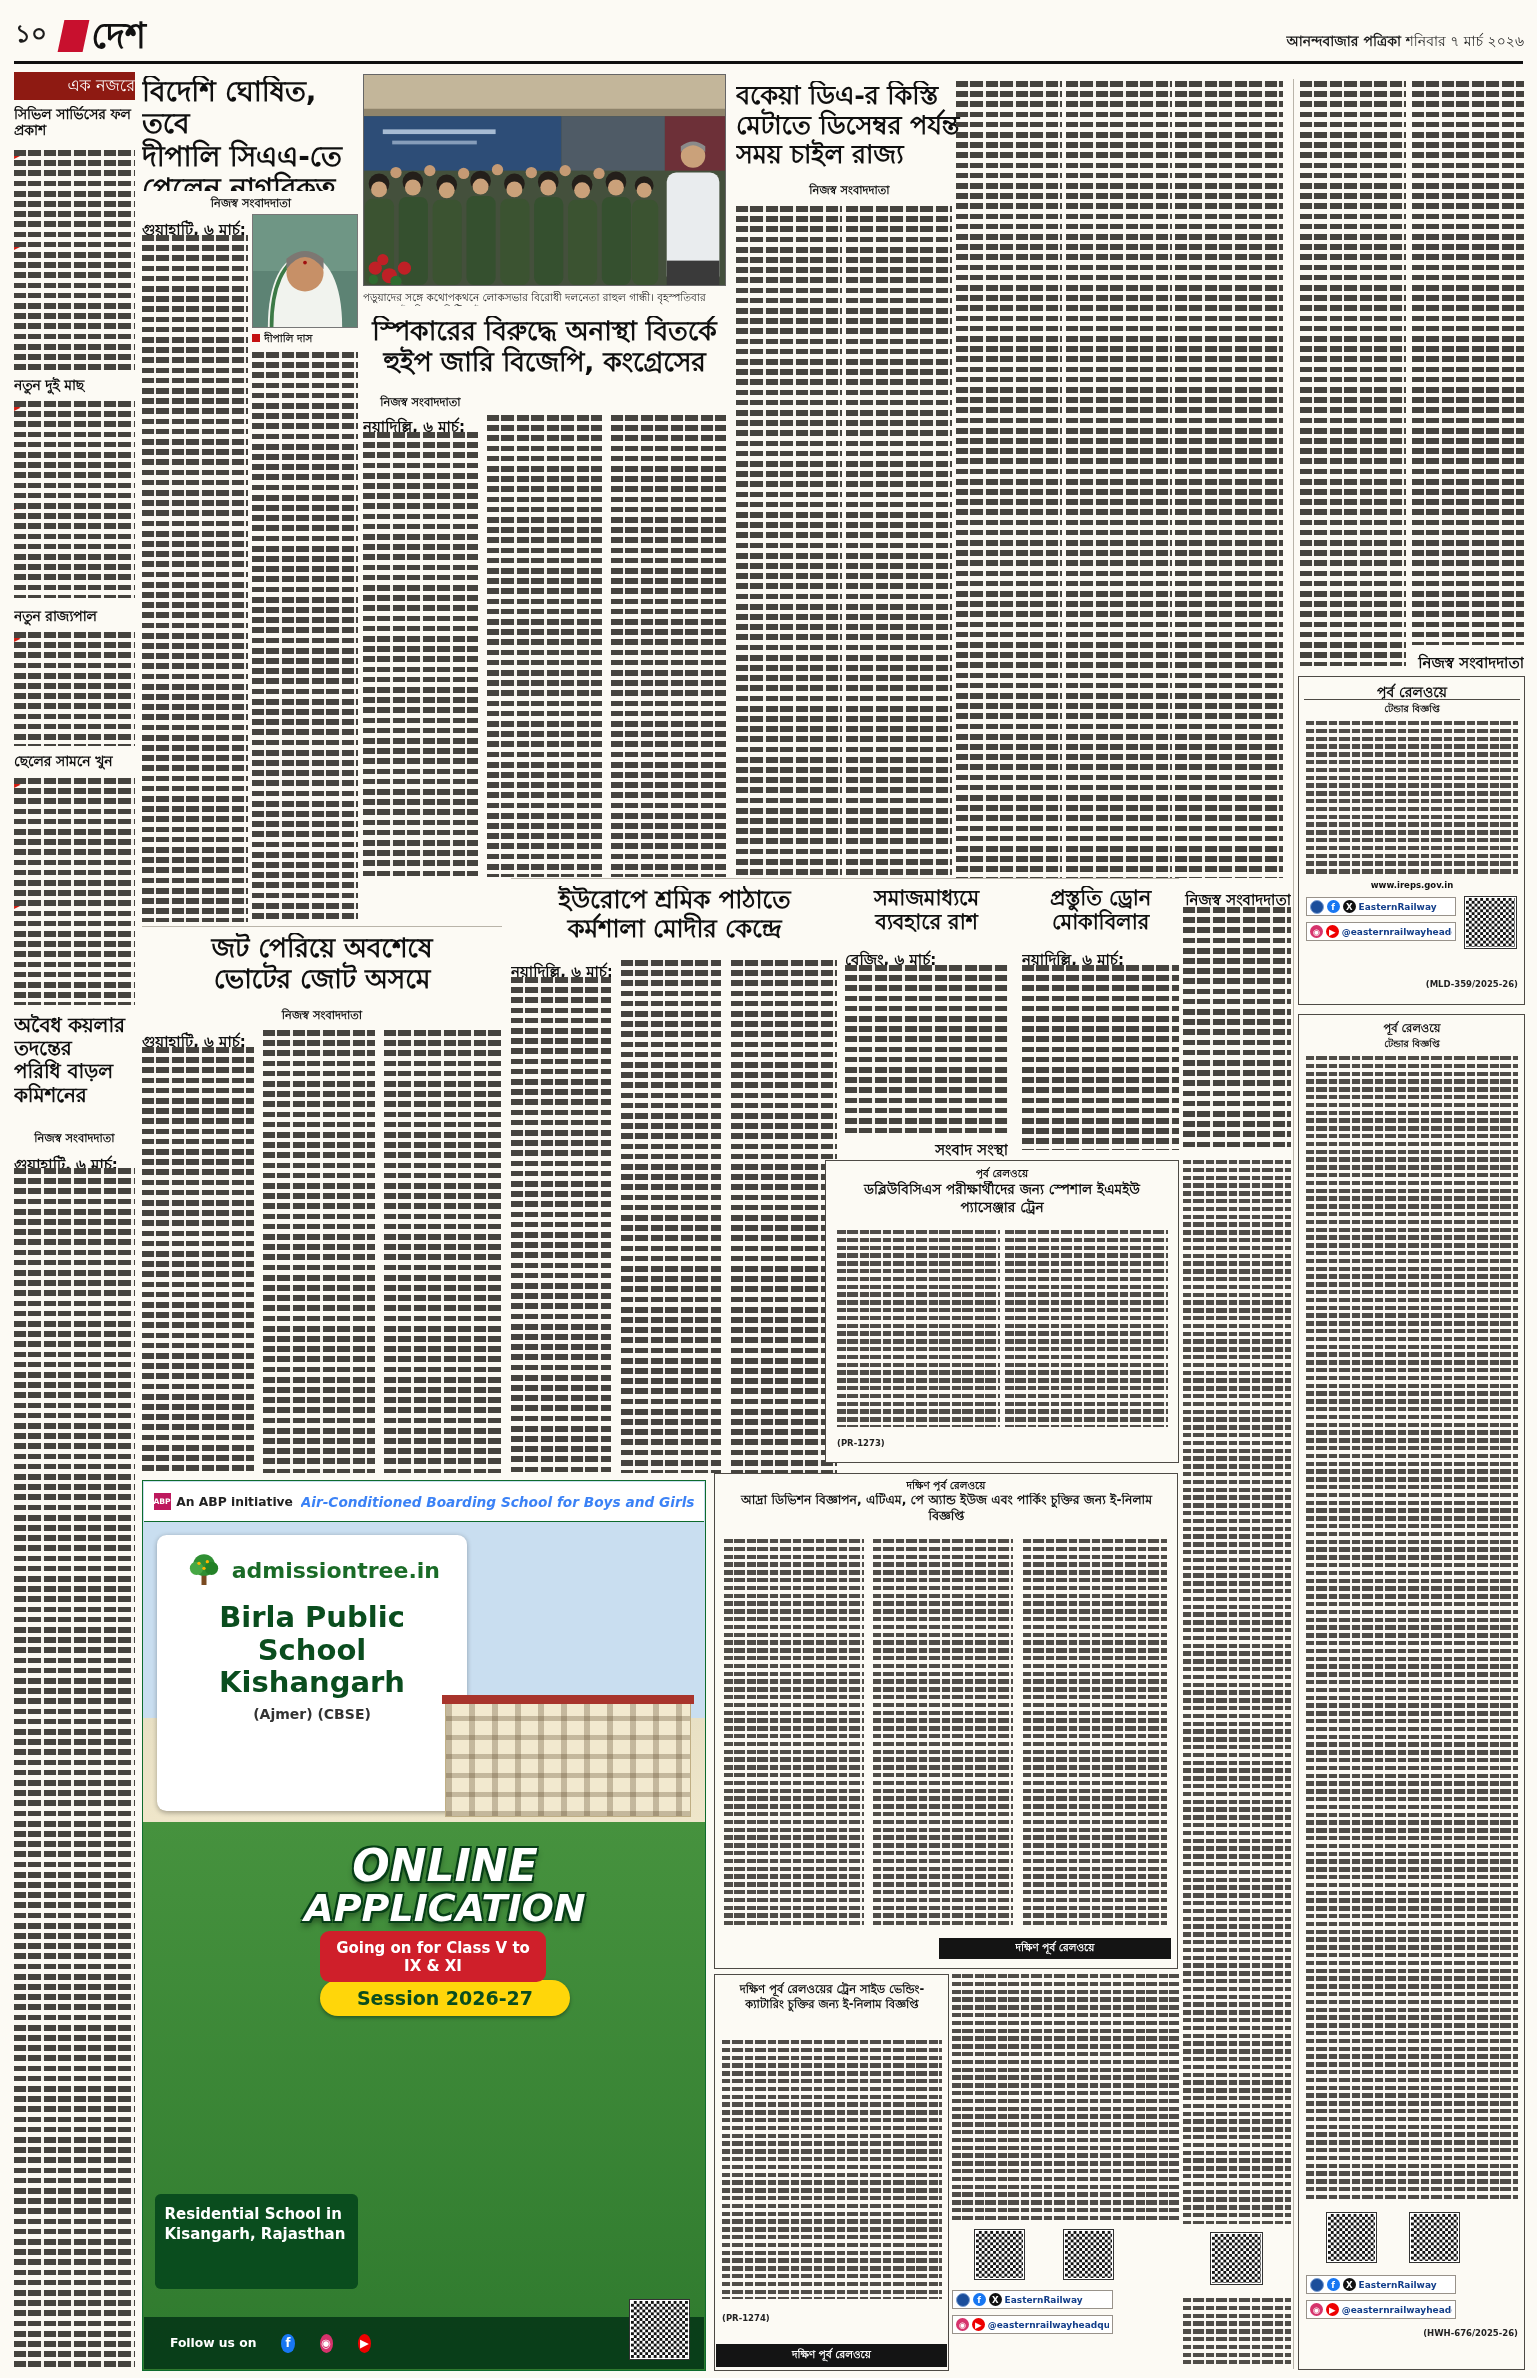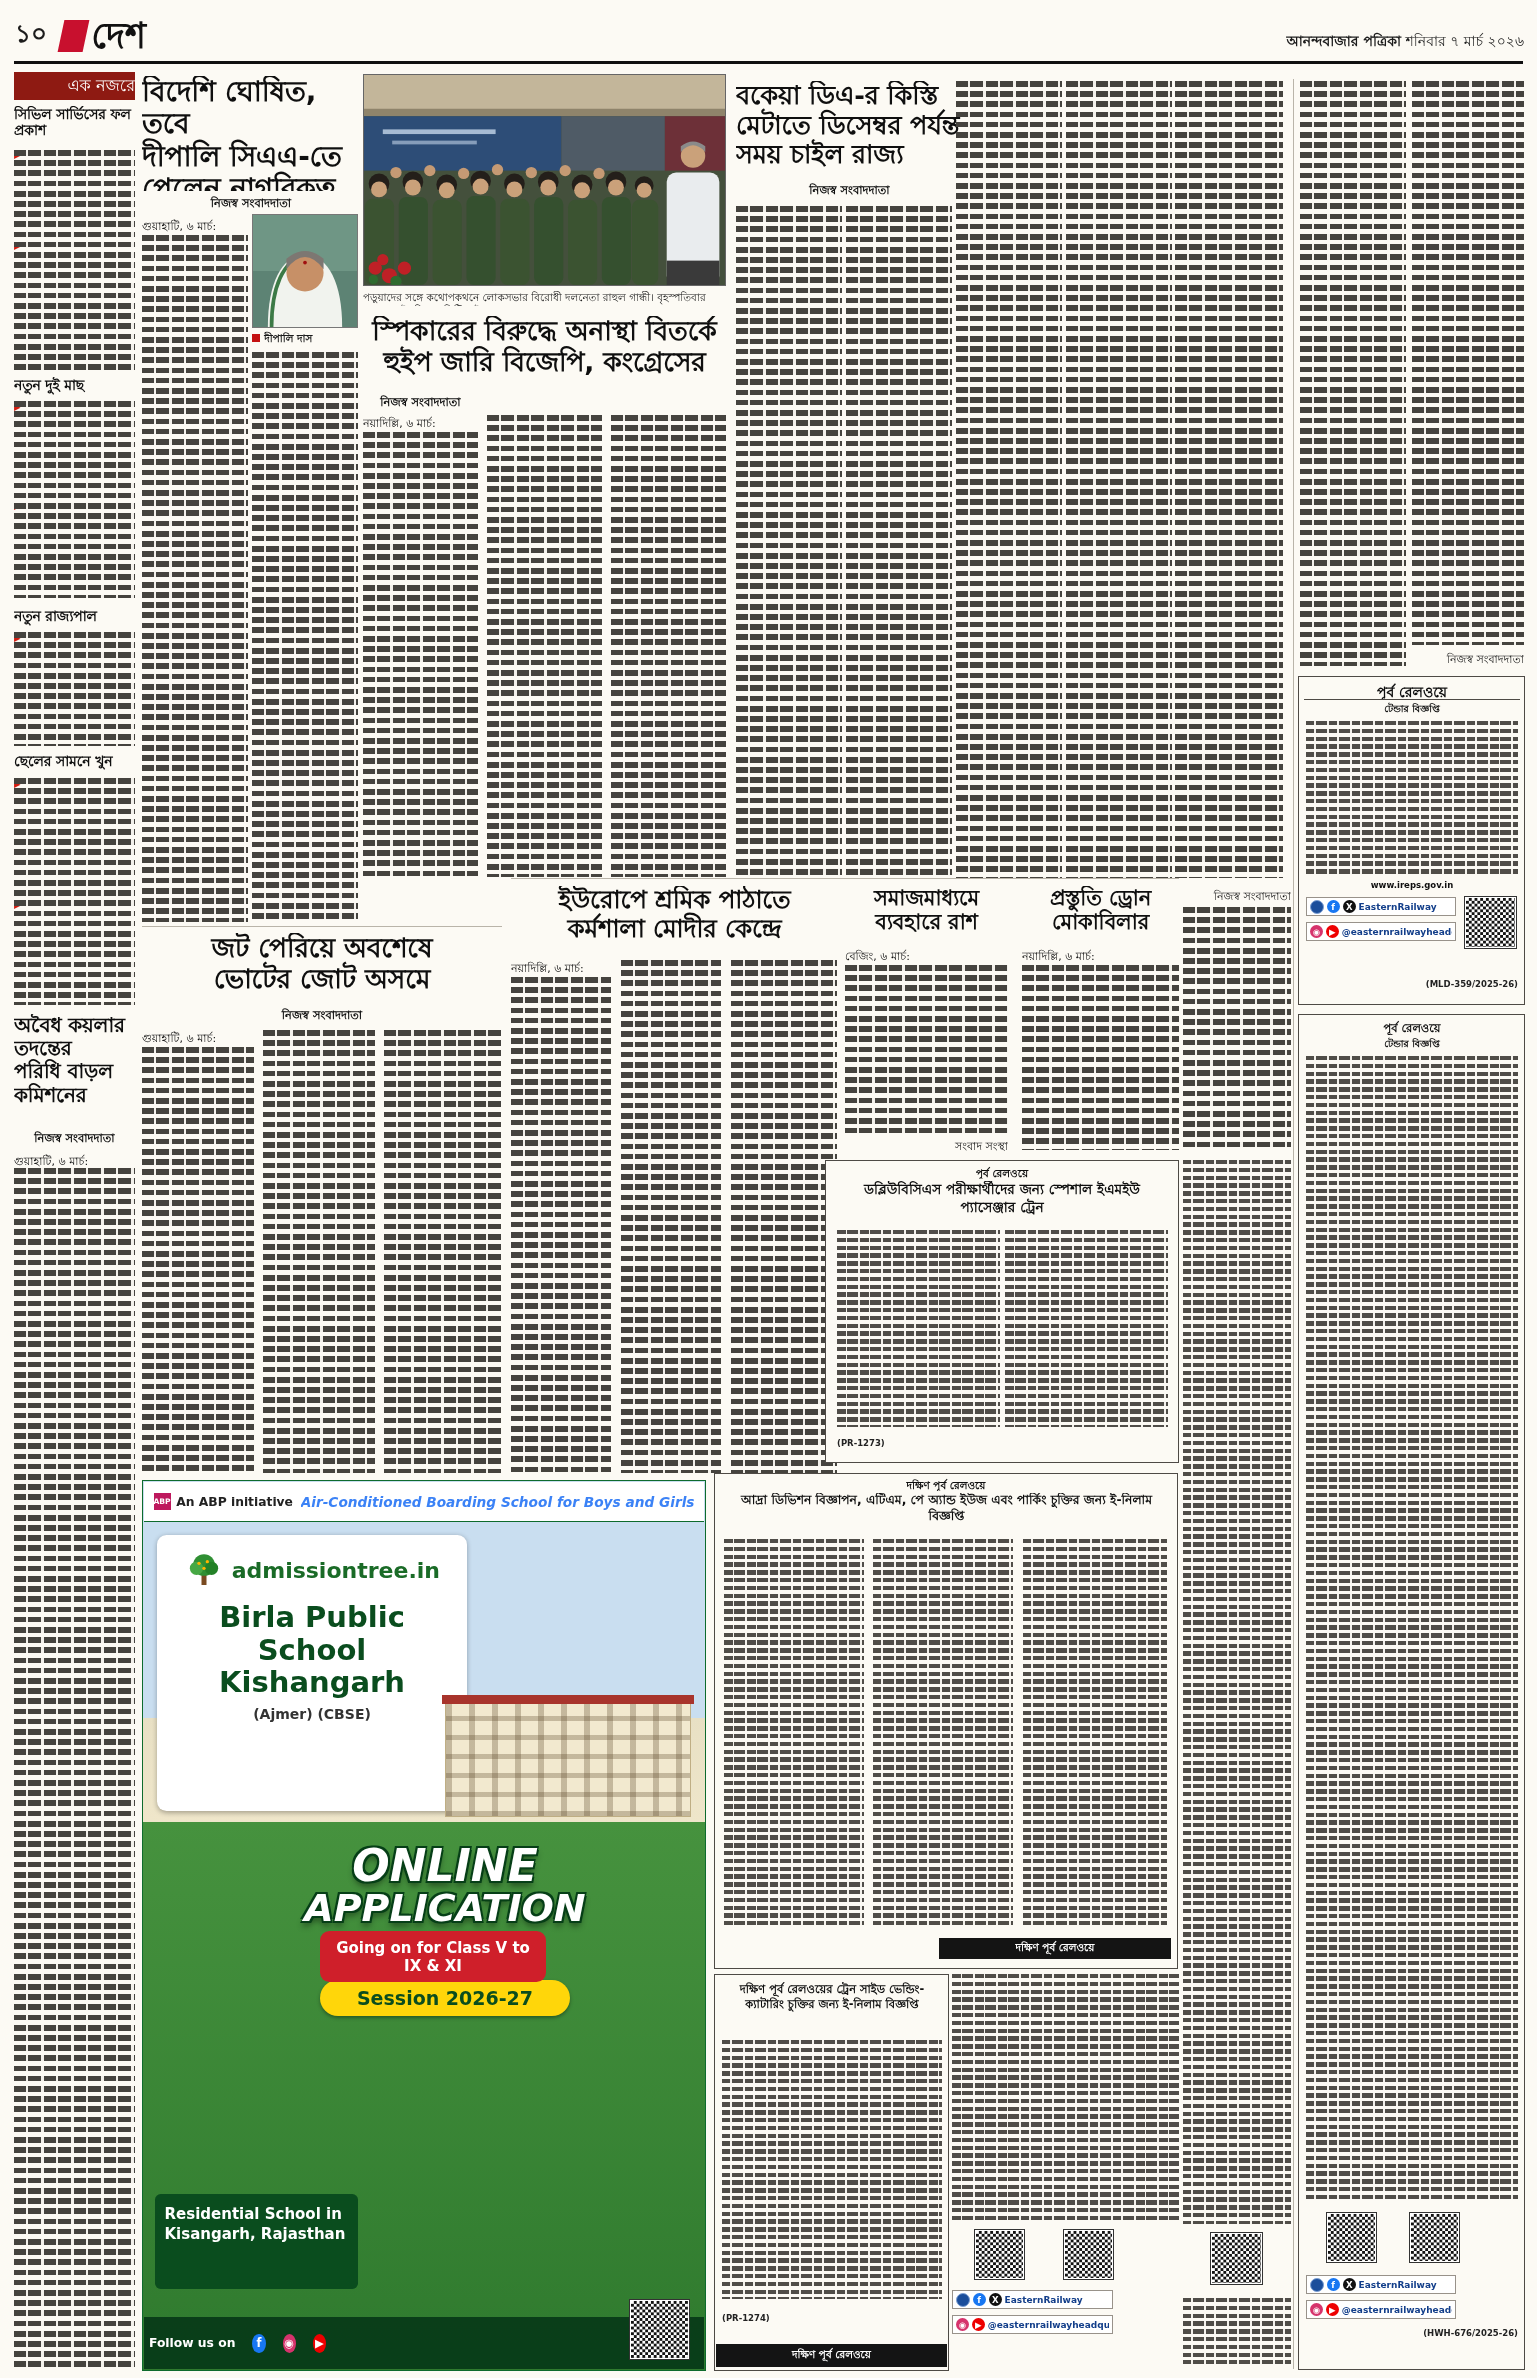--- a/index.html
+++ b/index.html
@@ -4,21 +4,21 @@
 <style>
 *{margin:0;padding:0;box-sizing:border-box}
 html,body{background:#9b9b9b}
 .page{position:relative;width:1538px;height:2378px;margin:0 auto;background:#fcfaf4;font-family:"DejaVu Sans",sans-serif;color:#1c1c1c;overflow:hidden}
 .abs{position:absolute}
 .clip{overflow:hidden}
 .hl{font-weight:700;color:#0f0f0f;line-height:1.16;letter-spacing:-0.2px}
 .center{text-align:center}
 .right{text-align:right}
 .by{font-weight:700;font-size:11.4px;text-align:center;color:#0f0f0f}
-.dl{font-weight:400;font-size:11px;color:#0f0f0f;white-space:nowrap;overflow:hidden}
+.dl{font-weight:700;font-size:15px;color:#0f0f0f;white-space:nowrap;overflow:hidden}
 .cap{font-size:10.4px;line-height:13.2px;color:#222}
 .tx{background-image:
   repeating-linear-gradient(90deg,rgba(252,250,244,0) 0 12.3px,rgba(252,250,244,.95) 12.3px 14px,rgba(252,250,244,0) 14px 27.4px,rgba(252,250,244,.95) 27.4px 30px),
   repeating-linear-gradient(180deg,#45433e 0 5.7px,rgba(0,0,0,0) 5.7px 10.2px)}
 .tx.sm{background-image:
   repeating-linear-gradient(90deg,rgba(252,250,244,0) 0 8.5px,rgba(252,250,244,.95) 8.5px 10.4px,rgba(252,250,244,0) 10.4px 21px,rgba(252,250,244,.95) 21px 23px),
   repeating-linear-gradient(180deg,#504d48 0 4.4px,rgba(0,0,0,0) 4.4px 7.8px)}
 .kicker{background:#8e1a12;color:#fff;font-weight:400;font-size:16px;text-align:right;line-height:28px}
 .arrow{color:#d21c10;font-size:8.5px;line-height:9.5px;font-weight:700}
 .rule{background:#101010}
@@ -45,21 +45,21 @@
 .at-row{display:flex;align-items:center;justify-content:center;gap:7.6px}
 .at-name{font-size:22px;font-weight:700;color:#1a6b27}
 .bps-name{font-size:29px;font-weight:800;color:#0a4d1e;line-height:1.12;margin-top:11.4px}
 .bps-aff{font-size:14px;color:#333;margin-top:7.6px;font-weight:700}
 .bld{background:#f2e9cf;border:0.9px solid #bfae84;background-image:repeating-linear-gradient(90deg,rgba(90,70,40,.30) 0 5.7px,rgba(0,0,0,0) 5.7px 23px),repeating-linear-gradient(0deg,rgba(90,70,40,.30) 0 4.7px,rgba(0,0,0,0) 4.7px 19px)}
 .bld-roof{position:absolute;left:-3.8px;top:-9.5px;width:calc(100% + 7.6px);height:9.5px;background:#a8342c}
 .online{font-style:italic;font-weight:800;color:#fff;text-align:center;line-height:1.04;text-shadow:-1.9px -1.9px 0 #063f17,1.9px -1.9px 0 #063f17,-1.9px 1.9px 0 #063f17,1.9px 1.9px 0 #063f17,0 4.7px 6.6px rgba(0,0,0,.45)}
 .session{background:#ffd60a;color:#0a4d1e;font-weight:800;font-size:19px;border-radius:18px;display:flex;align-items:center;justify-content:center;box-shadow:0 1.9px 3.8px rgba(0,0,0,.35)}
 .classes{background:#cf1f2a;color:#fff;font-weight:700;font-size:15px;border-radius:9.5px;display:flex;align-items:center;justify-content:center;text-align:center;padding:3.8px 9.5px}
 .res{background:#0a4d1e;color:#fff;font-weight:700;font-size:15px;padding:9.5px;border-radius:5.7px;line-height:1.35}
-.ad-bottom{display:flex;align-items:center;gap:17px;background:rgba(6,56,24,.92);color:#fff;padding:0 5px}
+.ad-bottom{display:flex;align-items:center;gap:25px;background:rgba(6,56,24,.92);color:#fff;padding:0 26px}
 .follow{font-size:12.3px;font-weight:700}
 .caption-square{display:inline-block;width:7.6px;height:7.6px;background:#c41111;margin-right:4.7px}
 </style>
 </head>
 <body>
 
 <div class="page">
 
   <div class="abs" style="left:15px;top:15px;width:42px;font-size:24.6px;font-weight:800">১০</div>
   <div class="abs masthead" style="left:61px;top:11.4px;width:151px;height:49px">

